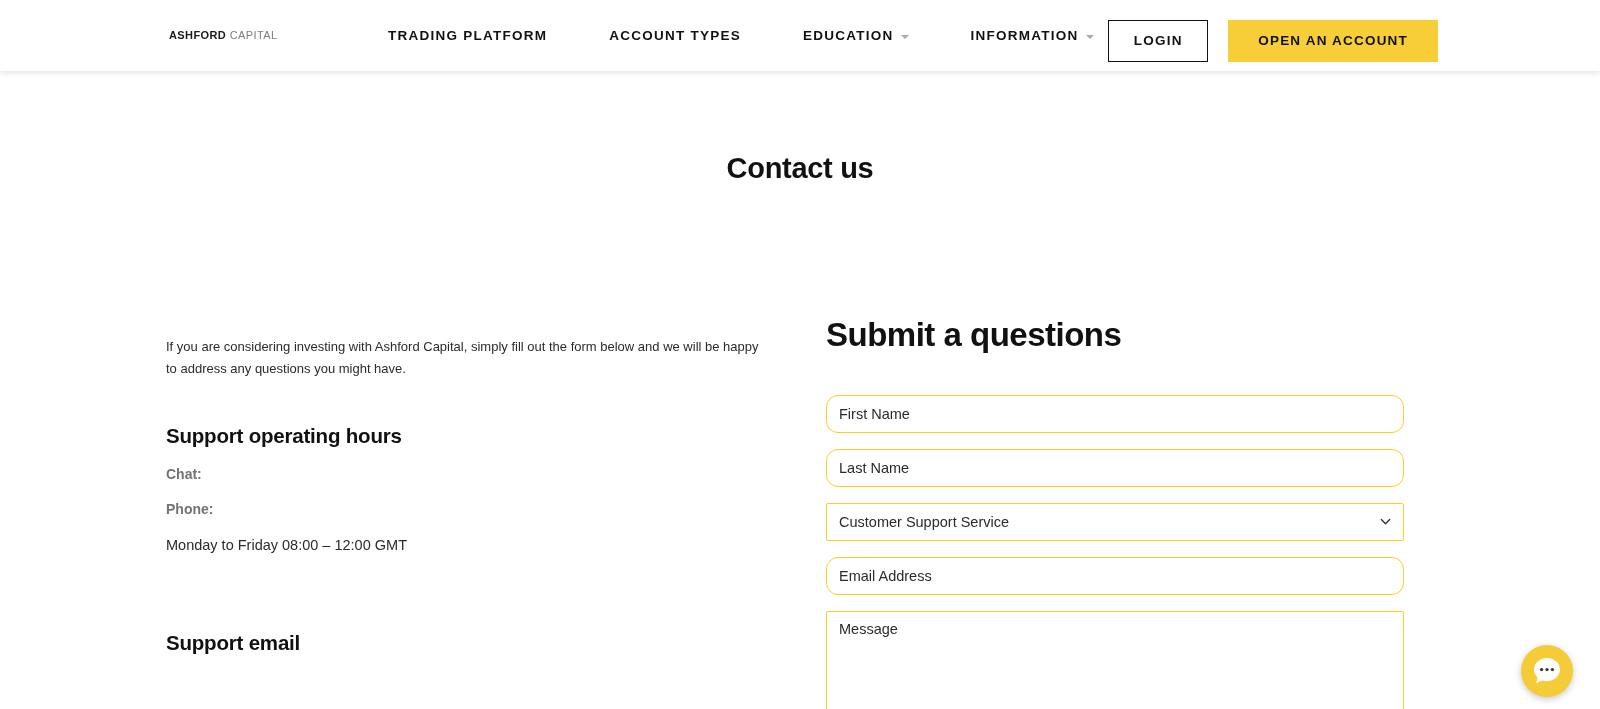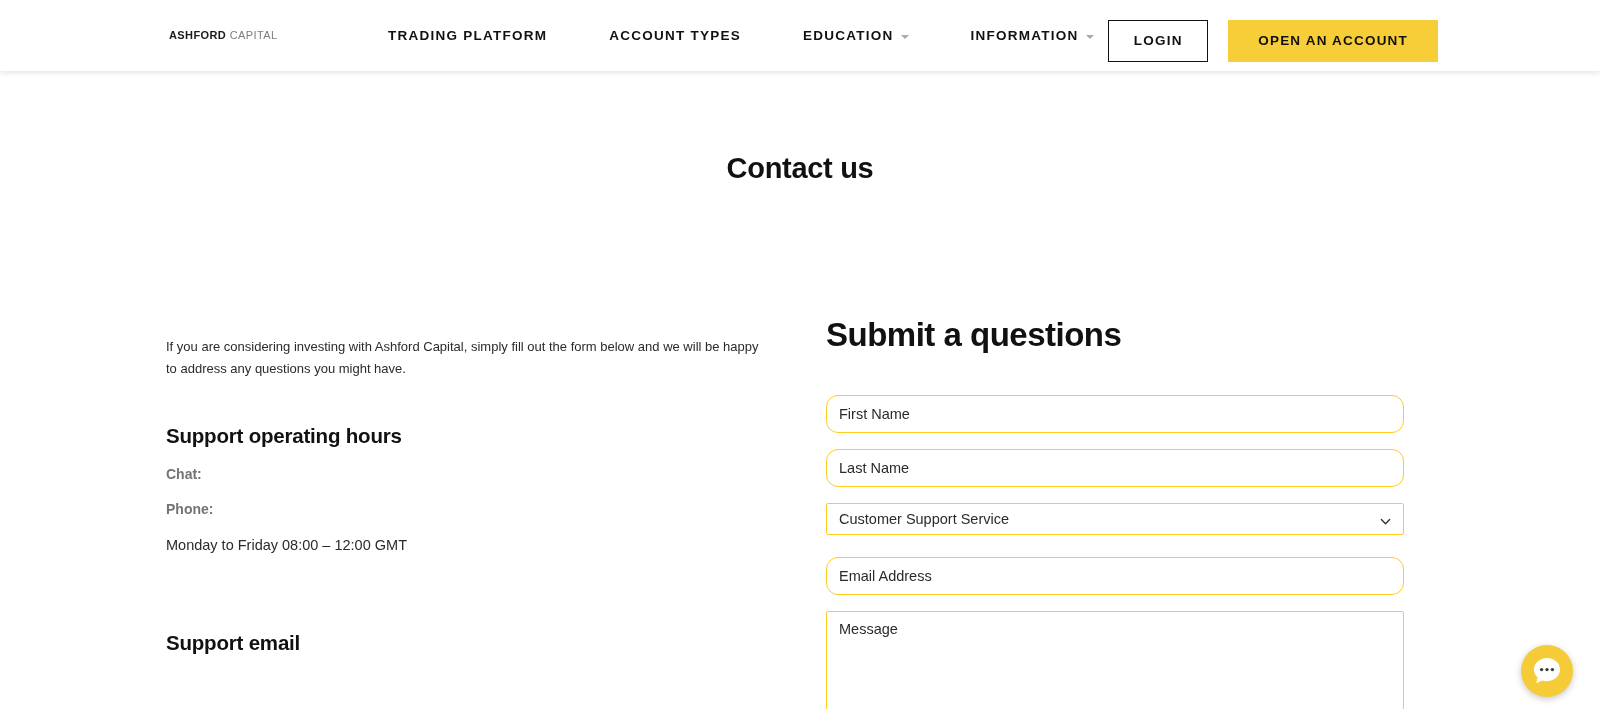--- a/index.html
+++ b/index.html
@@ -236,21 +236,21 @@
   .field::placeholder { color: #2b2b2b; opacity: 1; }
   .select-wrap {
     position: relative;
     width: 578px;
     height: 38px;
     margin-bottom: 16px;
   }
   .field-select {
     box-sizing: border-box;
     width: 578px;
-    height: 32px;
+    height: 38px;
     border: 1.5px solid #FFCC22;
     background: #ffffff;
     border-radius: 2px;
     font-family: "Liberation Sans", sans-serif;
     font-size: 14.5px;
     color: #2b2b2b;
     padding: 0 34px 0 12px;
     margin: 0;
     outline: none;
     appearance: none;

